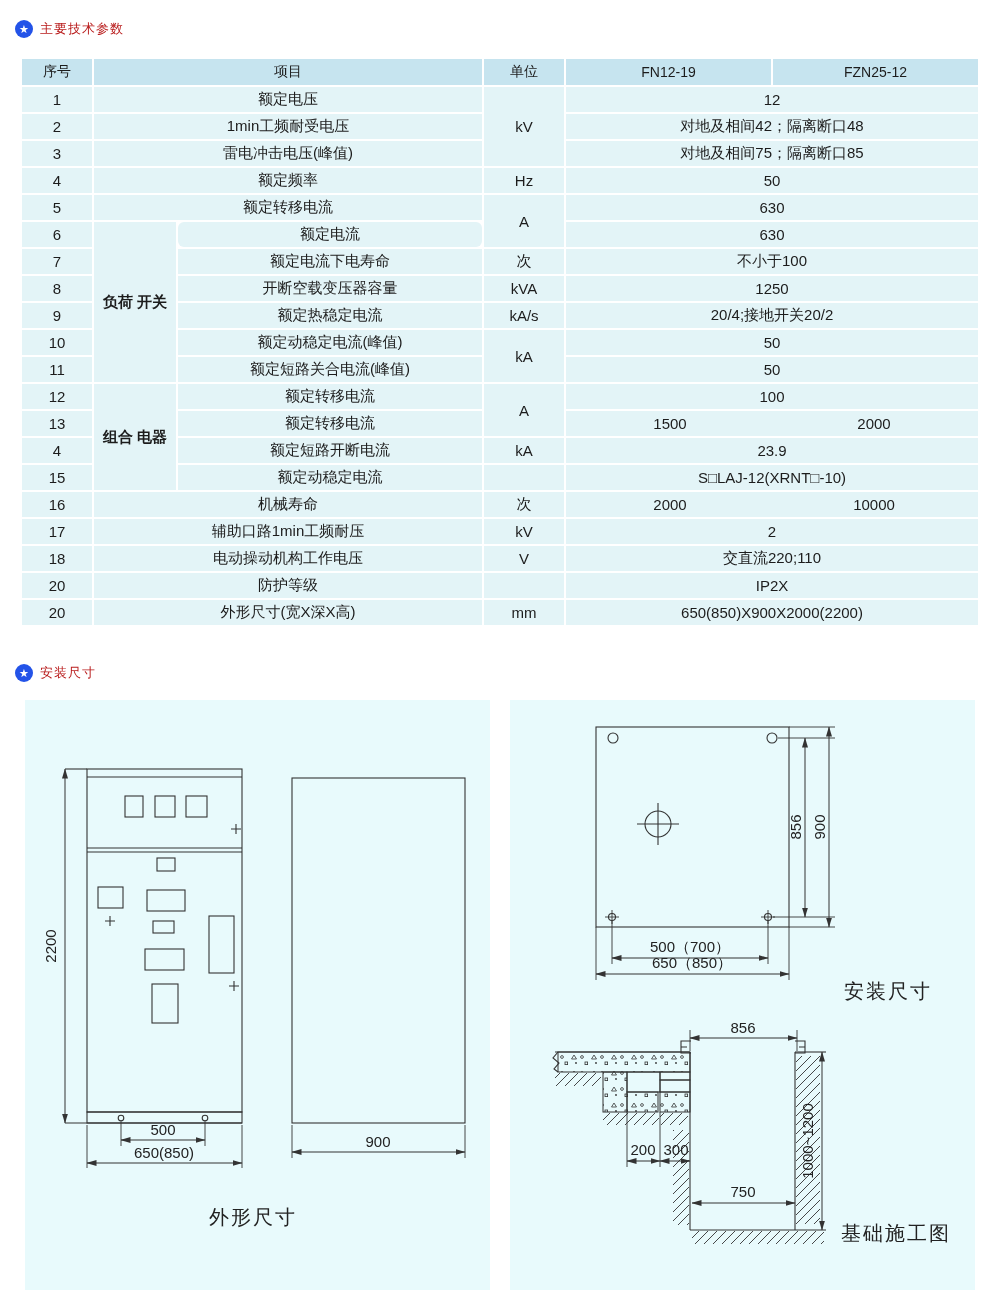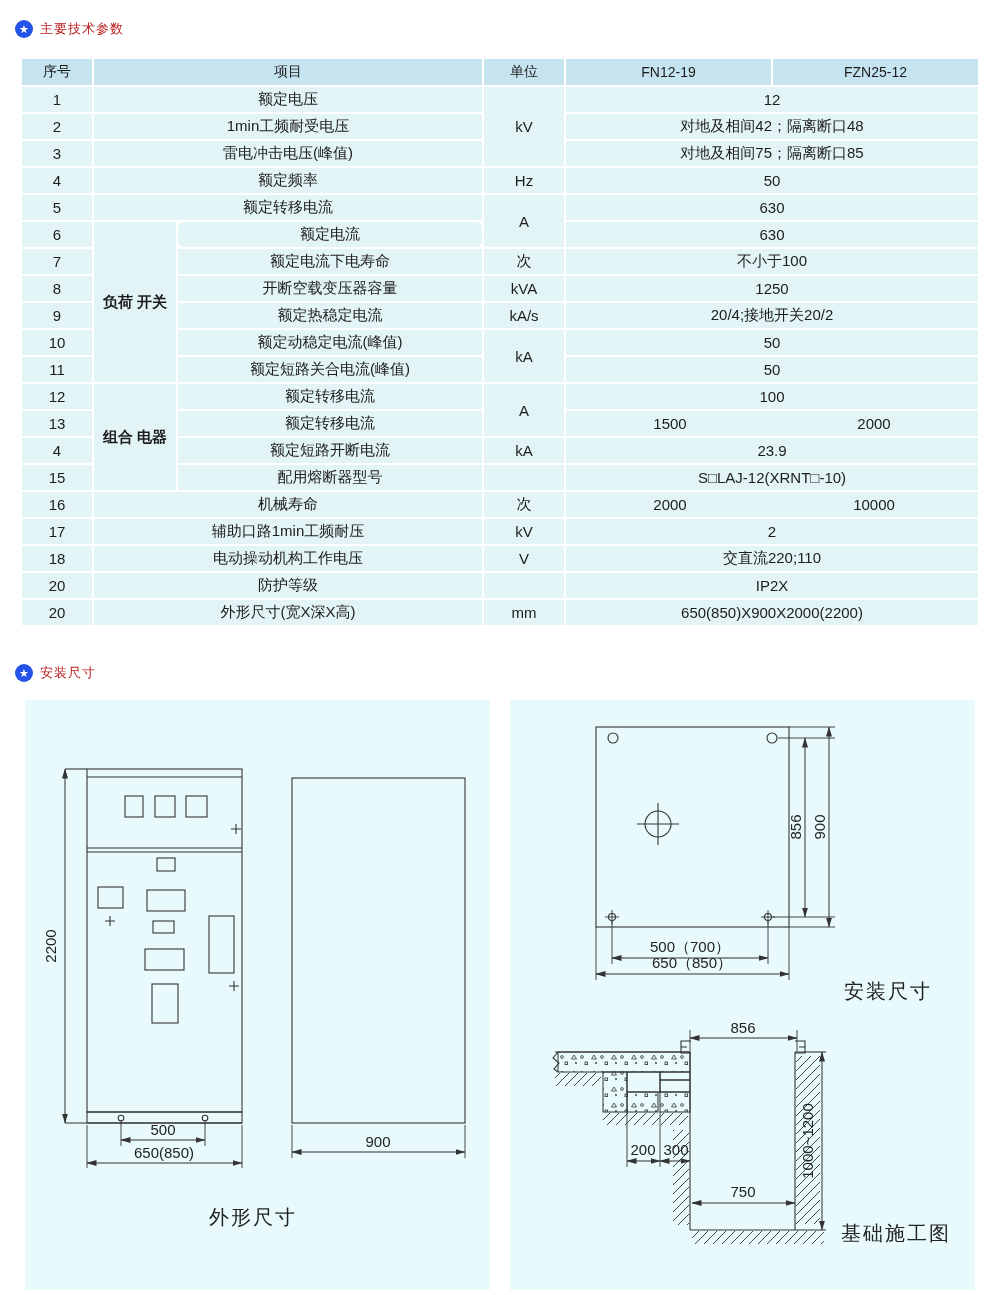--- a/index.html
+++ b/index.html
@@ -141,21 +141,21 @@
       </td>
     </tr>
     <tr>
       <td>4</td>
       <td class="il">额定短路开断电流</td>
       <td>kA</td>
       <td colspan="2">23.9</td>
     </tr>
     <tr>
       <td>15</td>
-      <td class="il">配用熔断器型号</td>
+      <td class="il">额定动稳定电流</td>
       <td></td>
       <td colspan="2">S□LAJ-12(XRNT□-10)</td>
     </tr>
     <tr>
       <td>16</td>
       <td colspan="2" class="iw">机械寿命</td>
       <td>次</td>
       <td colspan="2">
         <div class="split">
           <span>2000</span>

